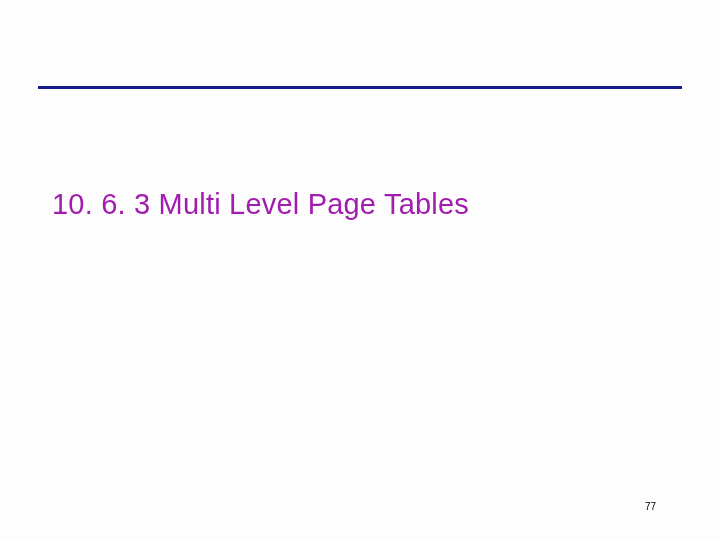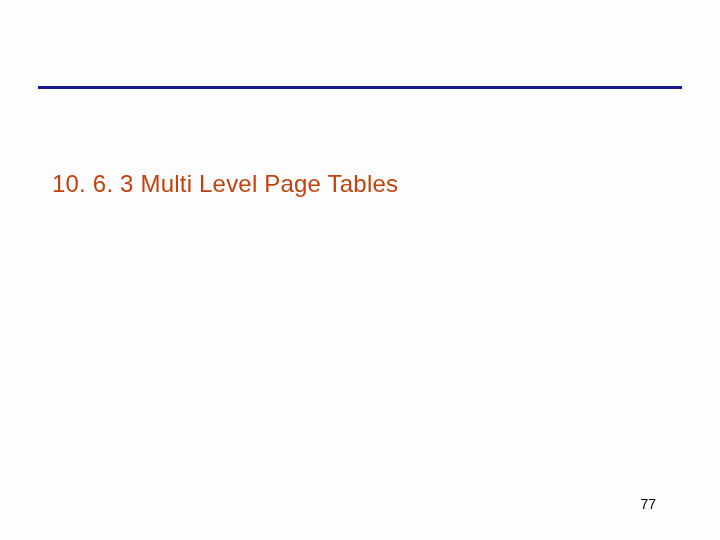--- a/index.html
+++ b/index.html
@@ -17,32 +17,32 @@
     .horizontal-rule {
       position: absolute;
       top: 86px;
       left: 38px;
       right: 38px;
       height: 3px;
       background: #1a1a8f;
     }
     .section-heading {
       position: absolute;
-      top: 170px;
+      top: 188px;
       left: 52px;
-      font-size: 24px;
-      color: #c2410c;
+      font-size: 29px;
+      color: #a21caf;
       font-weight: 400;
       letter-spacing: 0.2px;
     }
     .page-number {
       position: absolute;
       bottom: 28px;
       right: 64px;
-      font-size: 14px;
+      font-size: 10px;
       color: #000;
       font-family: Arial, Helvetica, sans-serif;
     }
   </style>
 </head>
 <body>
 
 <div class="horizontal-rule"></div>
 
 <div class="section-heading">10. 6. 3  Multi Level Page Tables</div>

